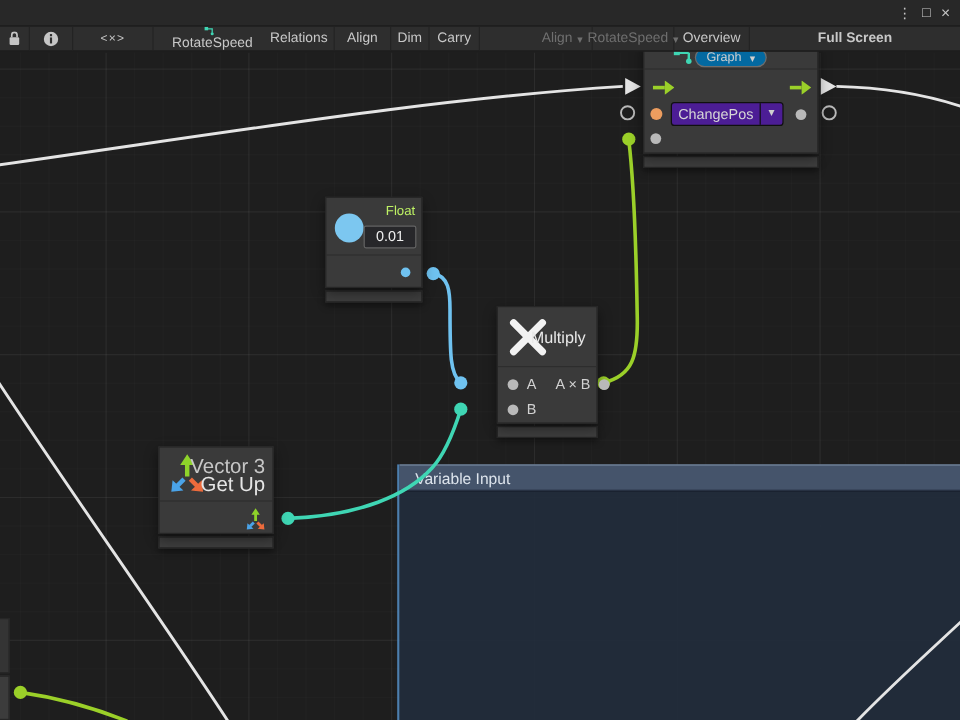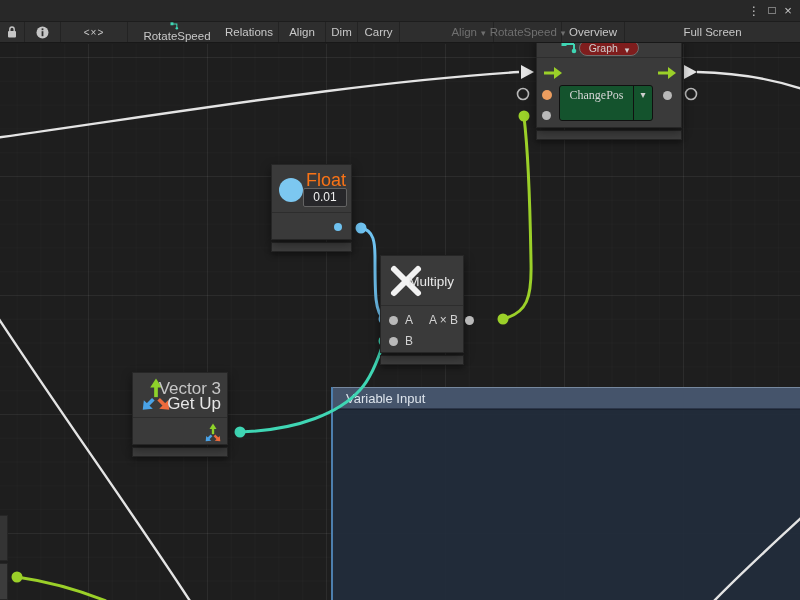--- a/index.html
+++ b/index.html
@@ -51,44 +51,44 @@
   .dot-gray  { width:9px; height:9px; background:#b9b9b9; }
   .dot-orange{ width:10px;height:10px; background:#ec9d5f; }
   .dot-blue-s{ width:8px; height:8px; background:#6fc2f0; }
   .plabel { position:absolute; color:#d2d2d2; font-size:12px; }
 
   
   .graph-node { left:536px; top:36px; width:146px; }
   .graph-node .n-main { height:92px; }
   .gn-header { height:21px; border-bottom:1px solid #2d2d2d; position:relative; }
   .gn-pill { position:absolute; left:42px; top:3px; width:60px; height:16px;
-    background:#7f1d1d; border:1px solid #6e6e6e; border-radius:8px;
+    background:#0369a1; border:1px solid #6e6e6e; border-radius:8px;
     color:#cfcfcf; font-size:10.5px; line-height:14px; text-align:center; }
   .gn-icon { position:absolute; left:24px; top:3px; }
   .garrow { position:absolute; }
-  .gn-dd { position:absolute; left:22px; top:48px; width:94px; height:36px;
-    background:#14532d; border:1px solid #101010; border-radius:3px;
-    color:#d6d6d6; font-size:12px; display:flex;font-family:Liberation Serif, serif; }
+  .gn-dd { position:absolute; left:22px; top:48px; width:94px; height:20px;
+    background:#4c1d95; border:1px solid #101010; border-radius:3px;
+    color:#d6d6d6; font-size:12px; display:flex; }
   .gn-dd-label { width:73px; text-align:center; line-height:18px; }
   .gn-dd-caret { width:19px; border-left:1px solid #101010; text-align:center;
     line-height:17px; color:#cfcfcf; font-size:10px; }
 
   
   .float-node { left:271px; top:164px; width:81px; }
   .float-node .n-main { height:76px; }
   .fl-top { height:48px; border-bottom:1px solid #2d2d2d; position:relative; }
   .fl-circle { position:absolute; left:7px; top:13px; width:24px; height:24px;
     border-radius:50%; background:#7cc7f0; }
-  .fl-label { position:absolute; right:5px; top:5px; color:#f97316; font-size:18px; }
+  .fl-label { position:absolute; right:5px; top:5px; color:#bef264; font-size:11px; }
   .fl-value { position:absolute; right:4px; top:23px; width:44px; height:19px;
     background:#27272a; border:1px solid #636363; border-radius:2px;
     color:#f0f0f0; font-size:12px; text-align:center; line-height:17px; }
 
   
-  .mult-node { left:380px; top:255px; width:84px; }
+  .mult-node { left:414px; top:255px; width:84px; }
   .mult-node .n-main { height:98px; }
   .mu-header { height:50px; border-bottom:1px solid #2d2d2d; position:relative; }
   .mu-x { position:absolute; left:8px; top:8px; }
   .mu-title { position:absolute; right:9px; top:18px; color:#e8e8e8; font-size:13.5px; }
 
   
   .vec-node { left:132px; top:372px; width:96px; }
   .vec-node .n-main { height:73px; }
   .ve-header { height:45px; border-bottom:1px solid #2d2d2d; position:relative; }
   .ve-type { position:absolute; right:6px; top:6px; color:#c6c6c6; font-size:17px; }
@@ -301,19 +301,19 @@
         <span>Align</span>
         <span class="tb-caret">▾</span>
       </div>
       <div class="tbtn disabled" style="width:68px;">
         <span>RotateSpeed</span>
         <span class="tb-caret">▾</span>
       </div>
       <div class="tbtn" style="width:63px;">
         <span>Overview</span>
       </div>
-      <div class="tbtn" style="flex:1; border-right:none;">
+      <div class="tbtn" style="flex:1; border-right:none;font-weight:bold;">
         <span>Full Screen</span>
       </div>
     </div>
   </div>
 
 </div>
 
 </body></html>

